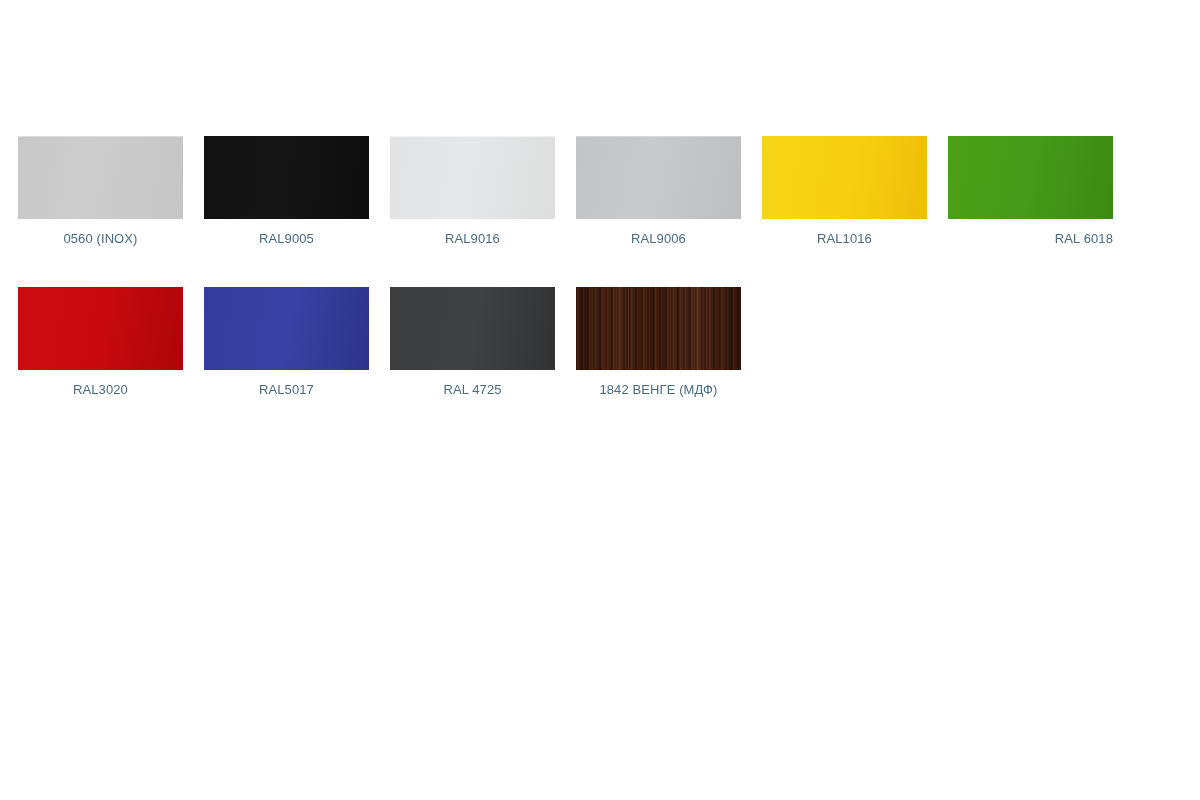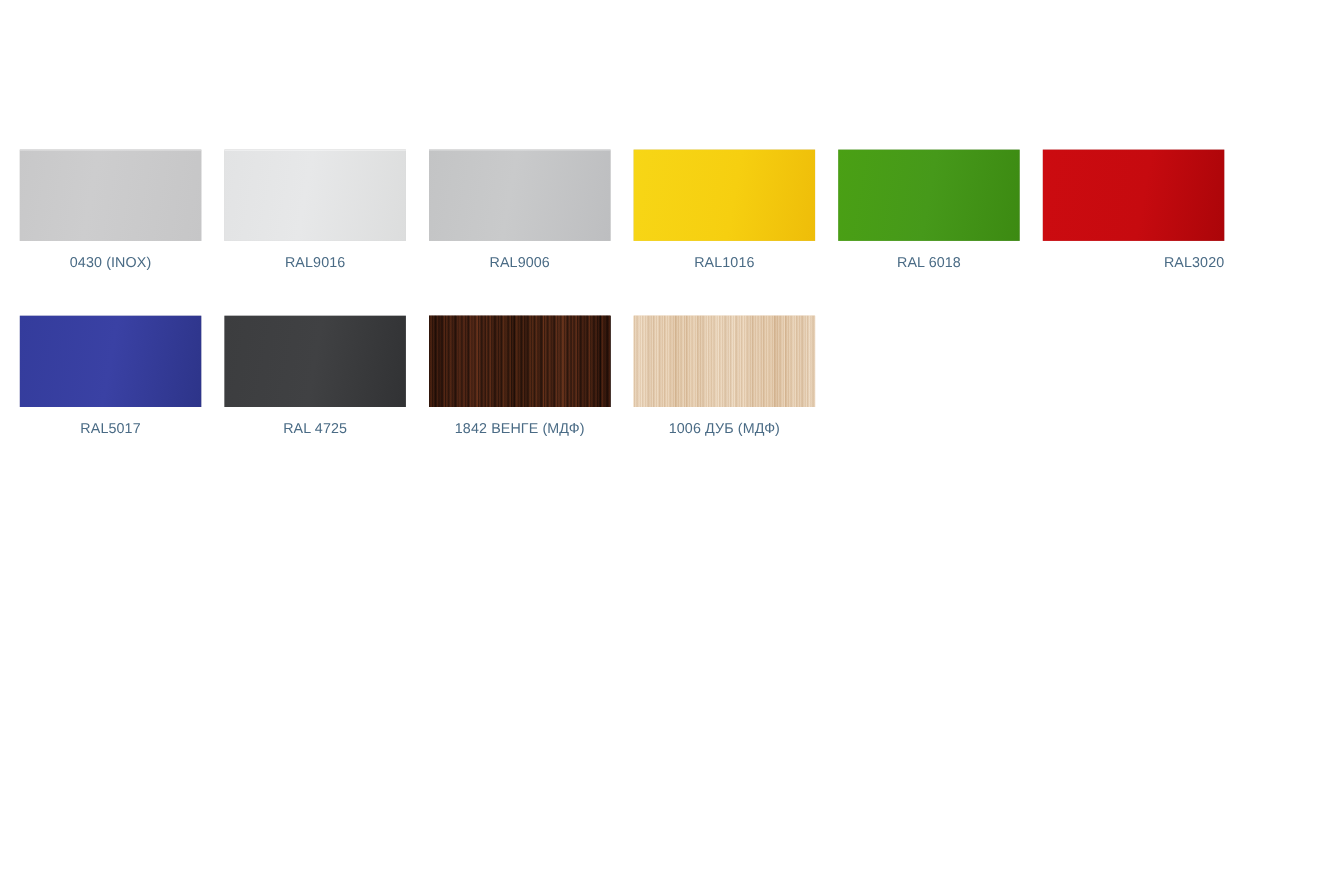--- a/index.html
+++ b/index.html
@@ -125,21 +125,25 @@
         rgba(250,236,216,0.20) 23px),
       linear-gradient(90deg, #eed9bf 0%, #e3c7a4 25%, #edd8bd 52%, #e0c29e 78%, #ecd7bc 100%);
   }
 </style>
 </head>
 <body>
 
 <div class="swatch-grid">
   <div class="swatch-cell">
     <div class="swatch-chip chip-inox"></div>
-    <div class="swatch-label">0430 (INOX)</div>
+    <div class="swatch-label">0560 (INOX)</div>
+  </div>
+  <div class="swatch-cell">
+    <div class="swatch-chip chip-9005"></div>
+    <div class="swatch-label">RAL9005</div>
   </div>
   <div class="swatch-cell">
     <div class="swatch-chip chip-9016"></div>
     <div class="swatch-label">RAL9016</div>
   </div>
   <div class="swatch-cell">
     <div class="swatch-chip chip-9006"></div>
     <div class="swatch-label">RAL9006</div>
   </div>
   <div class="swatch-cell">
@@ -161,17 +165,13 @@
   </div>
   <div class="swatch-cell">
     <div class="swatch-chip chip-7024"></div>
     <div class="swatch-label">RAL 4725</div>
   </div>
   <div class="swatch-cell">
     <div class="swatch-chip chip-wenge"></div>
     <div class="swatch-label">1842 ВЕНГЕ (МДФ)</div>
   </div>
 
-  <div class="swatch-cell">
-    <div class="swatch-chip chip-oak"></div>
-    <div class="swatch-label">1006 ДУБ (МДФ)</div>
-  </div>
 </div>
 
 </body></html>

